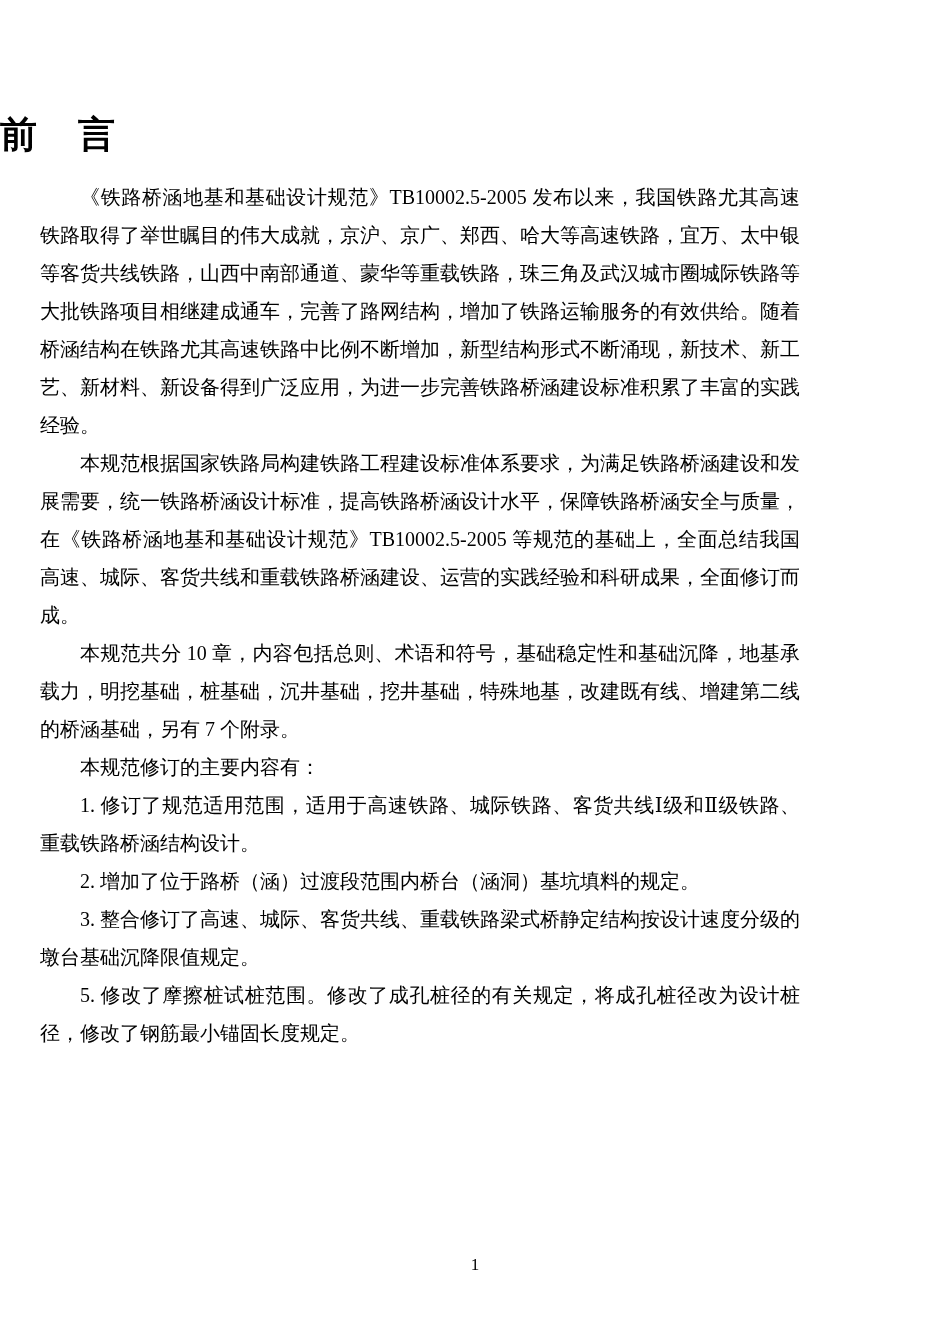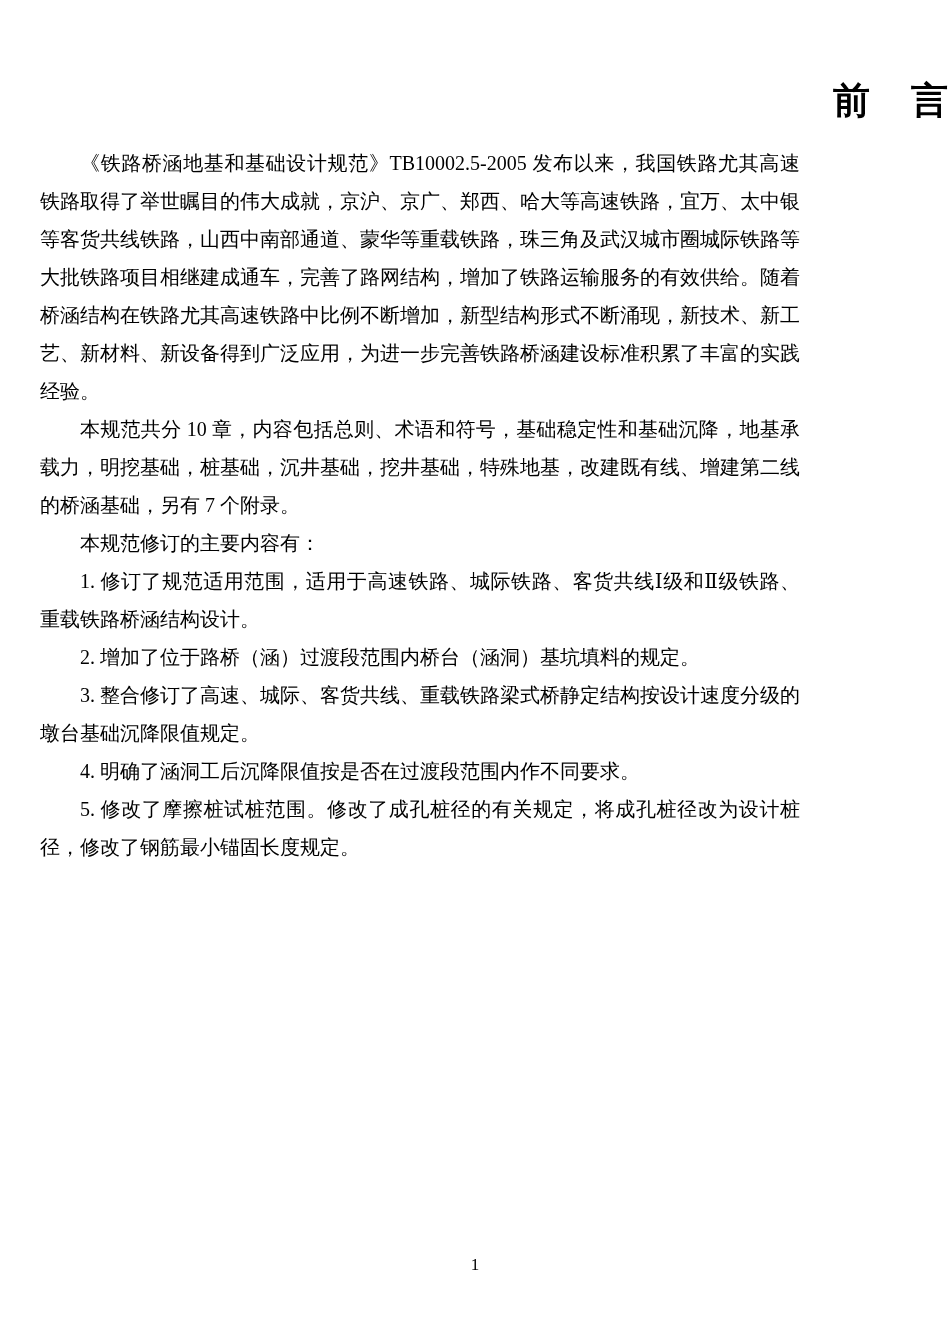--- a/index.html
+++ b/index.html
@@ -9,22 +9,22 @@
     color: #000000;
   }
   .page {
     position: relative;
     width: 950px;
     height: 1344px;
     background: #ffffff;
     overflow: hidden;
   }
   .doc-title {
-    padding-top: 76px;
-    text-align: right;
+    padding-top: 110px;
+    text-align: left;
     font-size: 37px;
     font-weight: bold;
     line-height: 50px;
     letter-spacing: 2px;
   }
   .content {
     margin: 18px 95px 0 40px;
     width: 760px;
   }
   .content p {
@@ -47,24 +47,24 @@
 </style>
 </head>
 <body>
 
 <div class="page">
 
   <h1 class="doc-title">前　言</h1>
 
   <div class="content">
     <p>《铁路桥涵地基和基础设计规范》TB10002.5-2005 发布以来，我国铁路尤其高速铁路取得了举世瞩目的伟大成就，京沪、京广、郑西、哈大等高速铁路，宜万、太中银等客货共线铁路，山西中南部通道、蒙华等重载铁路，珠三角及武汉城市圈城际铁路等大批铁路项目相继建成通车，完善了路网结构，增加了铁路运输服务的有效供给。随着桥涵结构在铁路尤其高速铁路中比例不断增加，新型结构形式不断涌现，新技术、新工艺、新材料、新设备得到广泛应用，为进一步完善铁路桥涵建设标准积累了丰富的实践经验。</p>
+    <p>本规范根据国家铁路局构建铁路工程建设标准体系要求，为满足铁路桥涵建设和发展需要，统一铁路桥涵设计标准，提高铁路桥涵设计水平，保障铁路桥涵安全与质量，在《铁路桥涵地基和基础设计规范》TB10002.5-2005 等规范的基础上，全面总结我国高速、城际、客货共线和重载铁路桥涵建设、运营的实践经验和科研成果，全面修订而成。</p>
     <p>本规范共分 10 章，内容包括总则、术语和符号，基础稳定性和基础沉降，地基承载力，明挖基础，桩基础，沉井基础，挖井基础，特殊地基，改建既有线、增建第二线的桥涵基础，另有 7 个附录。</p>
     <p>本规范修订的主要内容有：</p>
     <p>1. 修订了规范适用范围，适用于高速铁路、城际铁路、客货共线Ⅰ级和Ⅱ级铁路、重载铁路桥涵结构设计。</p>
     <p>2. 增加了位于路桥（涵）过渡段范围内桥台（涵洞）基坑填料的规定。</p>
     <p>3. 整合修订了高速、城际、客货共线、重载铁路梁式桥静定结构按设计速度分级的墩台基础沉降限值规定。</p>
-    <p>4. 明确了涵洞工后沉降限值按是否在过渡段范围内作不同要求。</p>
     <p>5. 修改了摩擦桩试桩范围。修改了成孔桩径的有关规定，将成孔桩径改为设计桩径，修改了钢筋最小锚固长度规定。</p>
   </div>
 
   <div class="page-footer">1</div>
 
 </div>
 
 </body></html>

